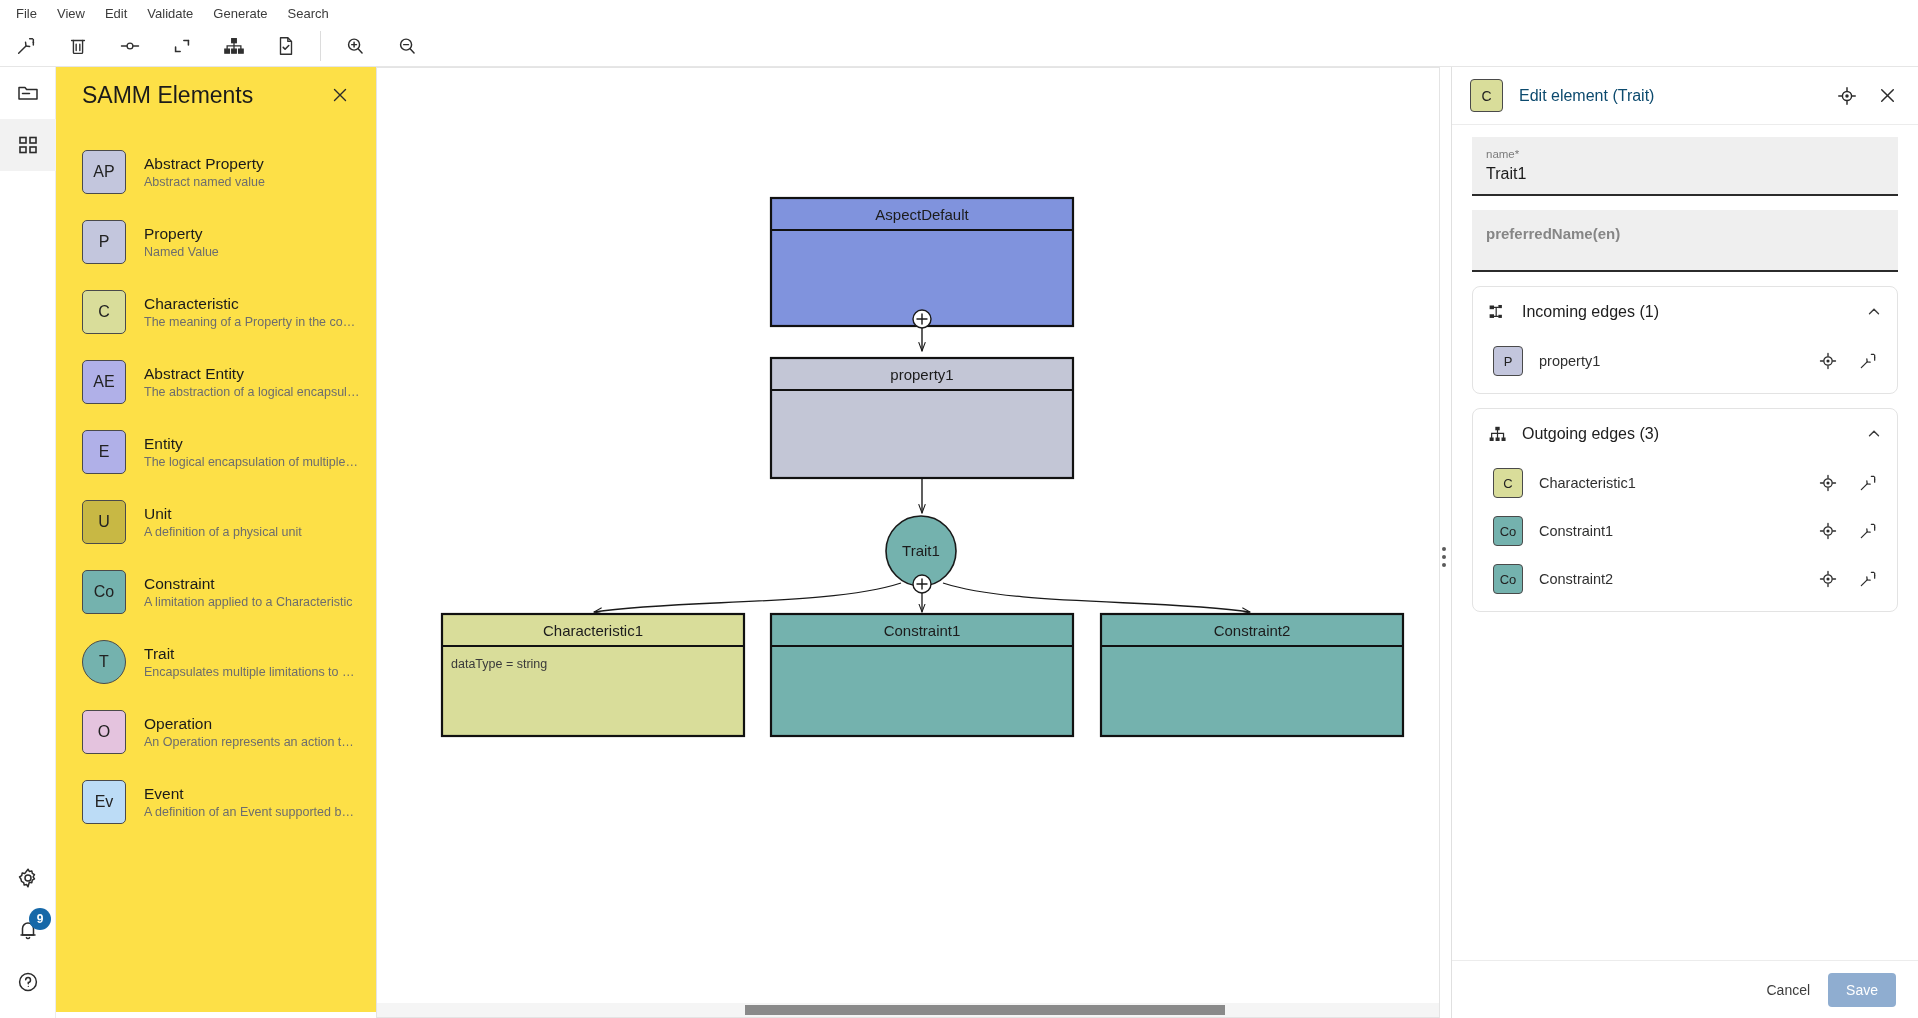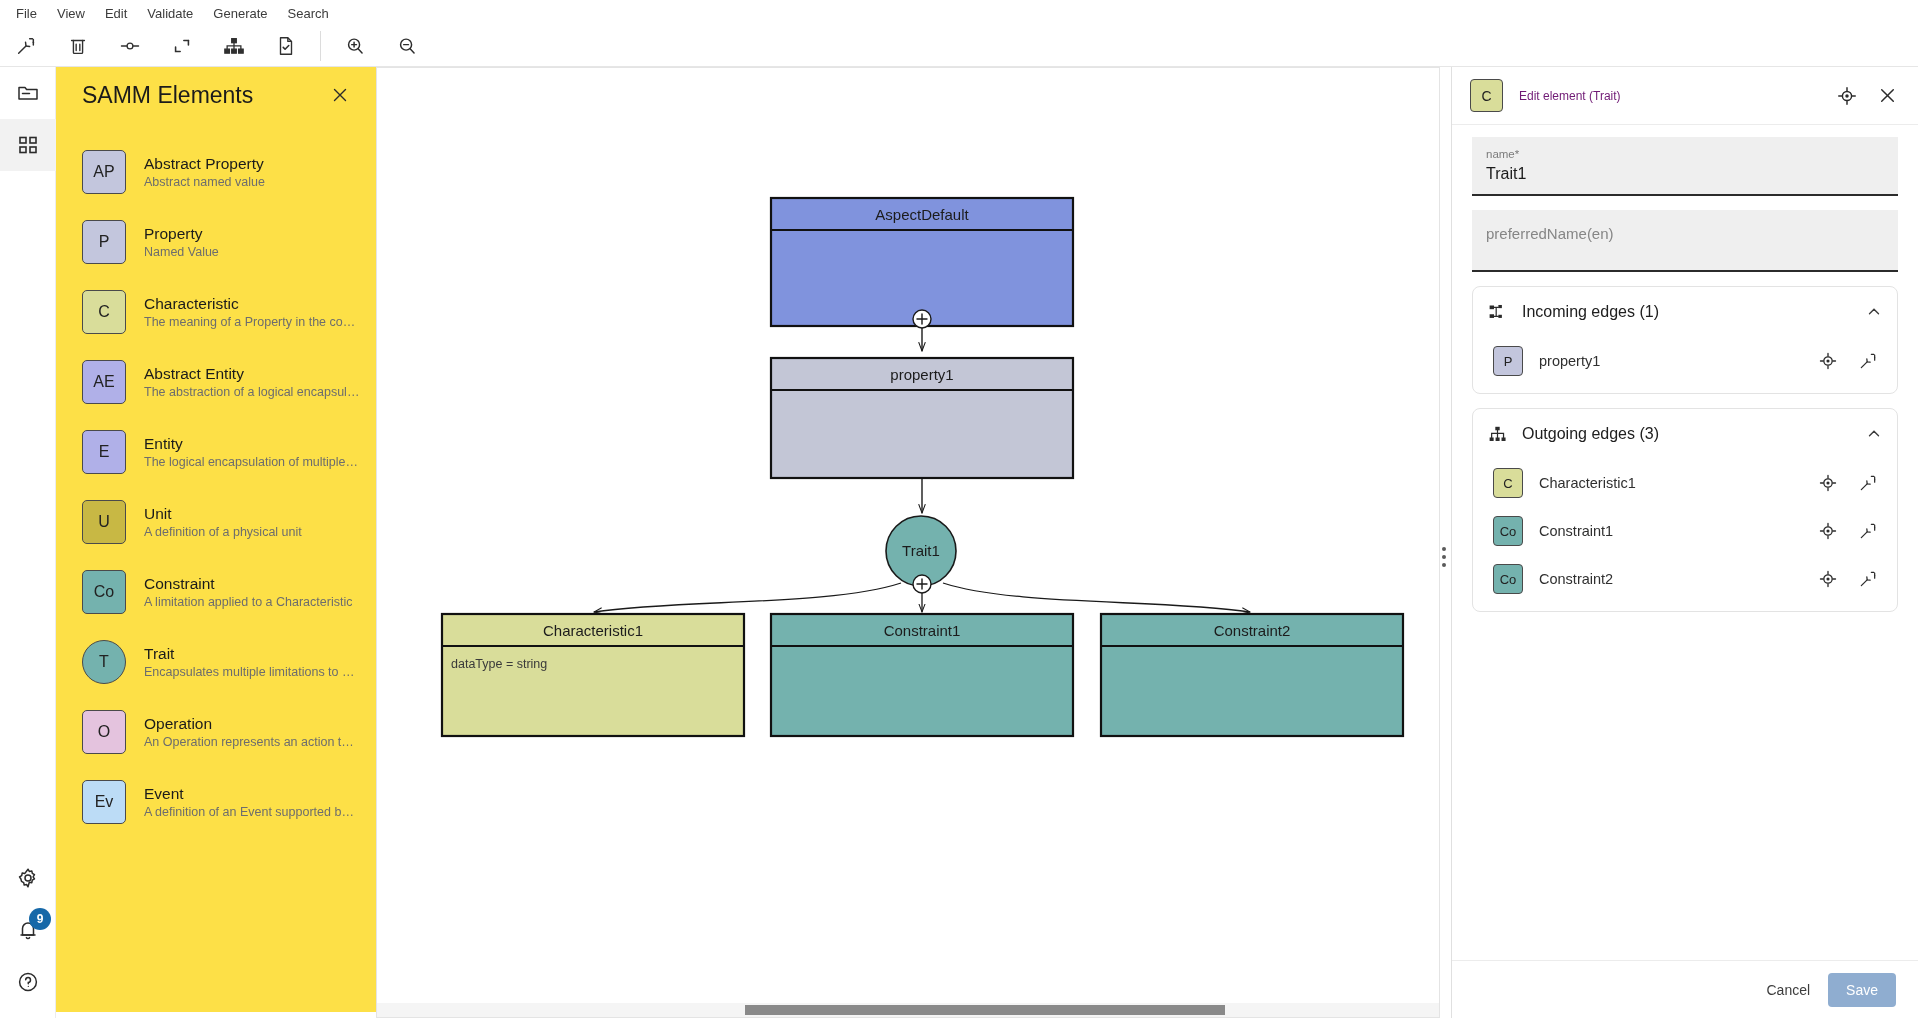--- a/index.html
+++ b/index.html
@@ -165,41 +165,41 @@
     height: 58px; flex: 0 0 auto;
     display: flex; align-items: center;
     padding: 0 14px 0 18px;
     border-bottom: 1px solid #ececec;
   }
   .ep-chip {
     width: 33px; height: 33px; border: 1px solid #4a4a4a; border-radius: 4px;
     display: flex; align-items: center; justify-content: center;
     font-size: 14px; color: #222; flex: 0 0 auto;
   }
-  #ep-title { font-size: 12px; color: #701a75; margin-left: 16px; flex: 1 1 auto; }
+  #ep-title { font-size: 16px; color: #0c4a6e; margin-left: 16px; flex: 1 1 auto; }
   .ep-hicon {
     width: 34px; height: 34px; cursor: pointer; margin-left: 6px;
     display: flex; align-items: center; justify-content: center;
   }
 
   #ep-body { flex: 1 1 auto; overflow: hidden; padding: 12px 20px 0 20px; }
 
   .field {
     background: #efefef;
     border-bottom: 1px solid #9a9a9a;
     padding: 10px 14px 8px 14px;
     margin-bottom: 14px;
     position: relative;
     cursor: text;
   }
   .field.filled { border-bottom: 2px solid #2b2b2b; }
   .field-label { font-size: 11.5px; color: #7b7b7b; line-height: 15px; }
   .field-value { font-size: 16px; color: #1b1b1b; line-height: 24px; }
   .field-placeholder { font-size: 15px; color: #868686; line-height: 34px; }
-  .field.tall { height: 62px; }
+  .field.tall { height: 62px; font-weight: bold; }
   .field.tall .field-placeholder { line-height: 28px; }
   .resize-grip {
     position: absolute; right: 3px; bottom: 2px; width: 10px; height: 10px;
     color: #6f6f6f; font-size: 10px; line-height: 10px;
   }
 
   .edges-card {
     border: 1px solid #e3e3e3; border-radius: 8px;
     margin-top: 10px; margin-bottom: 14px;
     background: #fff;

